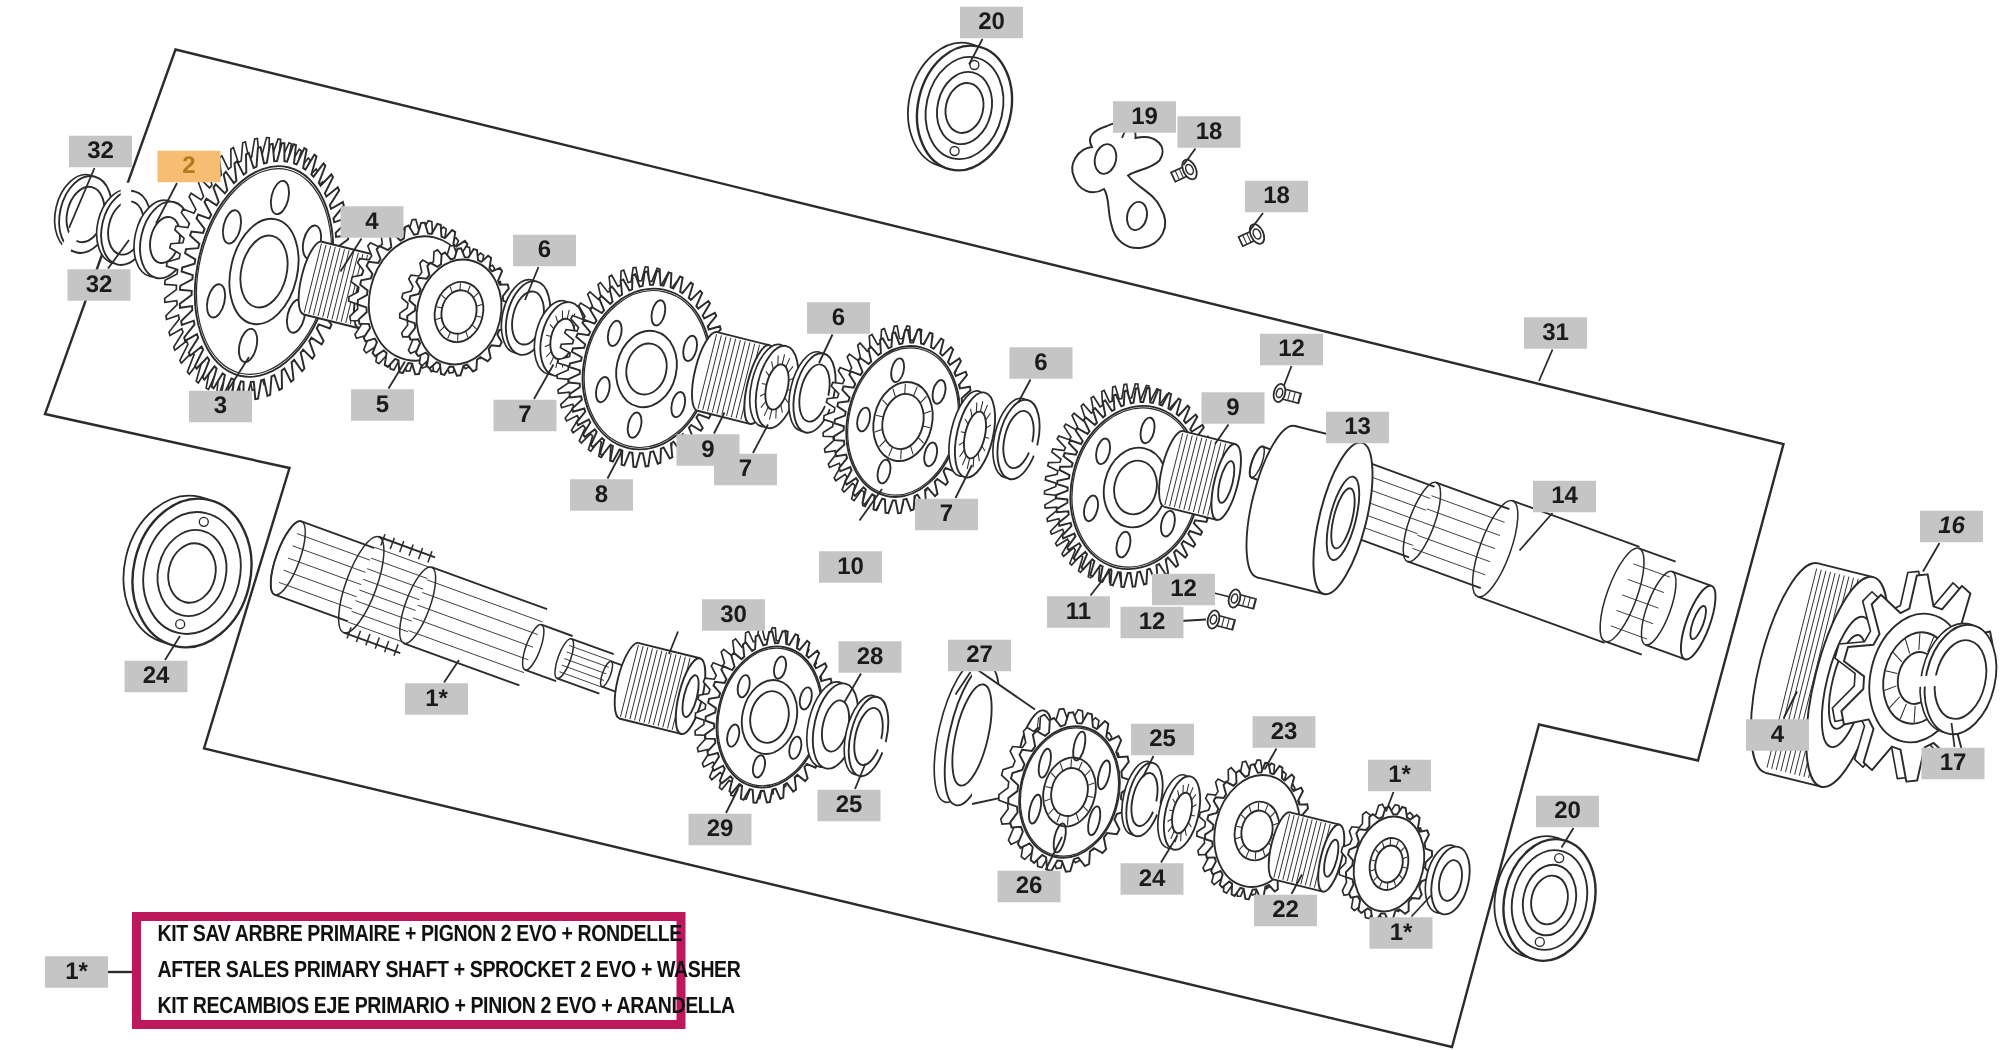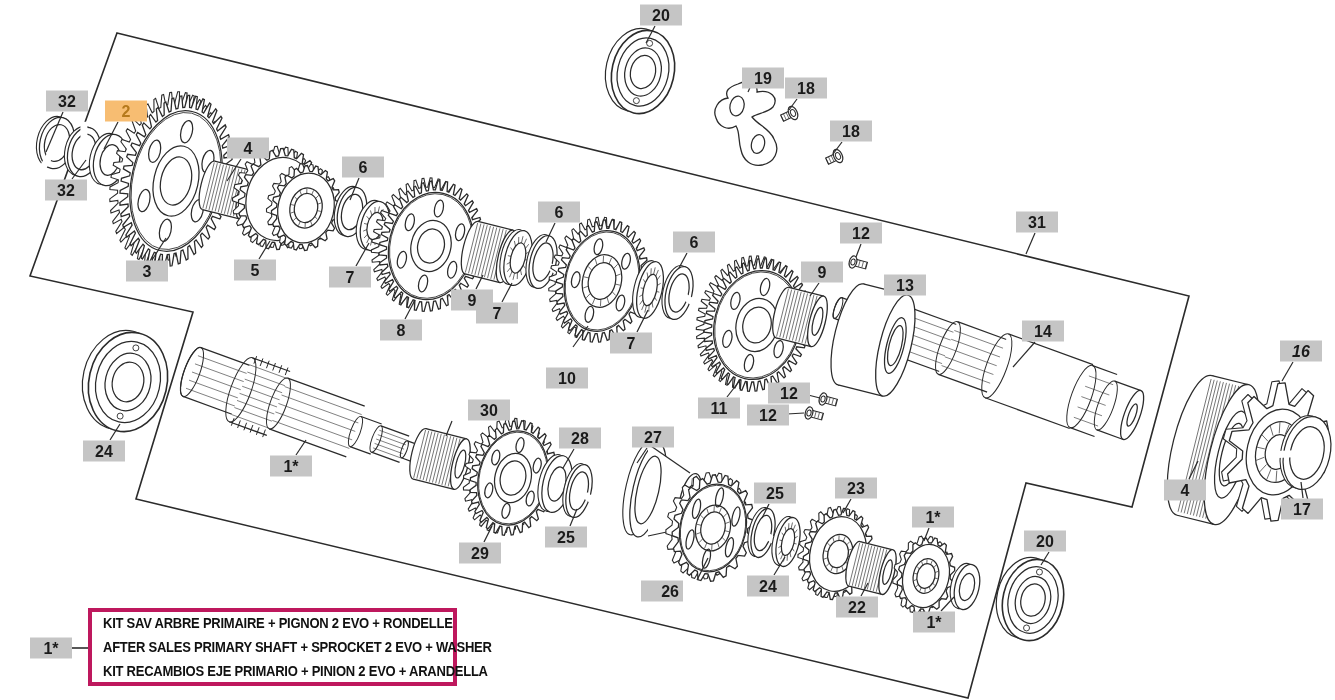--- a/index.html
+++ b/index.html
@@ -4,21 +4,21 @@
 <style>
   html,body{margin:0;padding:0;background:#fff;}
   #stage{position:relative;width:1335px;height:700px;background:#fff;overflow:hidden;
          font-family:"Liberation Sans",sans-serif;}
   #diagram{position:absolute;left:0;top:0;}
   .chip{position:absolute;min-width:34px;height:21px;line-height:21px;padding:0 4px;
         text-align:center;font-weight:bold;font-size:16px;color:#1b1b1b;
         background:#c5c5c5;transform:translate(-50%,-50%);z-index:3;white-space:nowrap;}
   .chip.hl{background:#f7bd72;color:#b5791c;}
   #legend-box{position:absolute;left:88px;top:608px;width:369px;height:78px;
-        border:4px solid #be185d;background:#fff;box-sizing:border-box;z-index:2;
+        border:6px solid #be185d;background:#fff;box-sizing:border-box;z-index:2;
         display:flex;flex-direction:column;justify-content:center;padding-left:11px;}
   .legend-line{font-weight:bold;font-size:15.5px;line-height:24px;color:#111;
         letter-spacing:-0.3px;transform:scaleX(0.84);transform-origin:left center;
         white-space:nowrap;}
 </style>
 </head>
 <body>
 
 <div id="stage">
   <svg id="diagram" width="1335" height="700" viewBox="0 0 1335 700">
@@ -789,21 +789,21 @@
       <div class="chip" style="left: 763px; top: 78px;">19</div>
       <div class="chip" style="left: 661px; top: 15px;">20</div>
       <div class="chip" style="left: 1045px; top: 541px;">20</div>
       <div class="chip" style="left: 104px; top: 451px;">24</div>
       <div class="chip" style="left: 291px; top: 466px;">1*</div>
       <div class="chip" style="left: 479px; top: 410px; margin-left: 10px;">30</div>
       <div class="chip" style="left: 480px; top: 553px;">29</div>
       <div class="chip" style="left: 580px; top: 438px;">28</div>
       <div class="chip" style="left: 566px; top: 537px;">25</div>
       <div class="chip" style="left: 653px; top: 437px;">27</div>
-      <div class="chip" style="left: 662px; top: 591px; text-align: right;">26</div>
+      <div class="chip" style="left: 686px; top: 591px;">26</div>
       <div class="chip" style="left: 775px; top: 493px;">25</div>
       <div class="chip" style="left: 768px; top: 586px;">24</div>
       <div class="chip" style="left: 856px; top: 488px;">23</div>
       <div class="chip" style="left: 857px; top: 607px;">22</div>
       <div class="chip" style="left: 933px; top: 517px;">1*</div>
       <div class="chip" style="left: 934px; top: 622px;">1*</div>
       <div class="chip" style="left: 51px; top: 648px;">1*</div>
     </div>
   <div id="legend-box">
     <div class="legend-line">KIT SAV ARBRE PRIMAIRE + PIGNON 2 EVO + RONDELLE</div>

